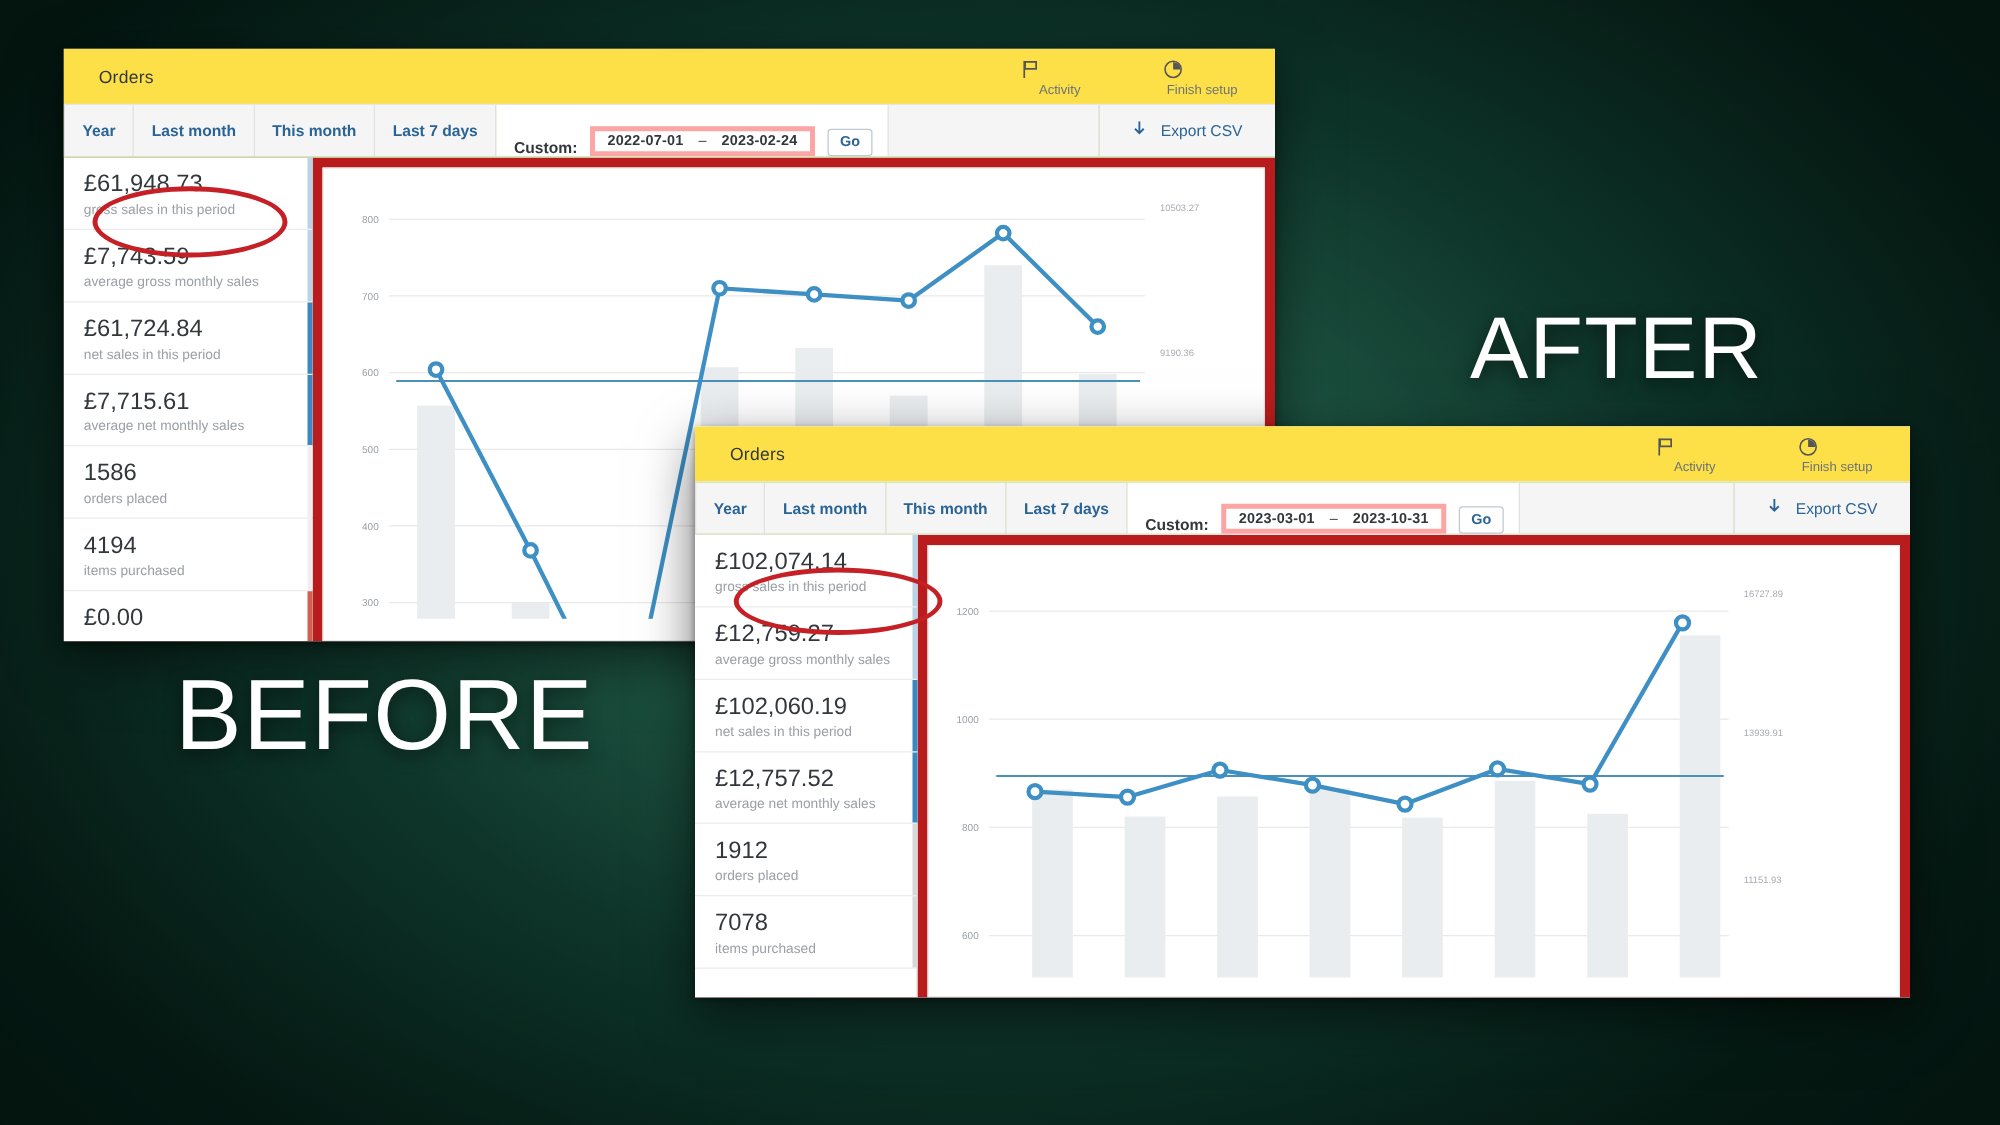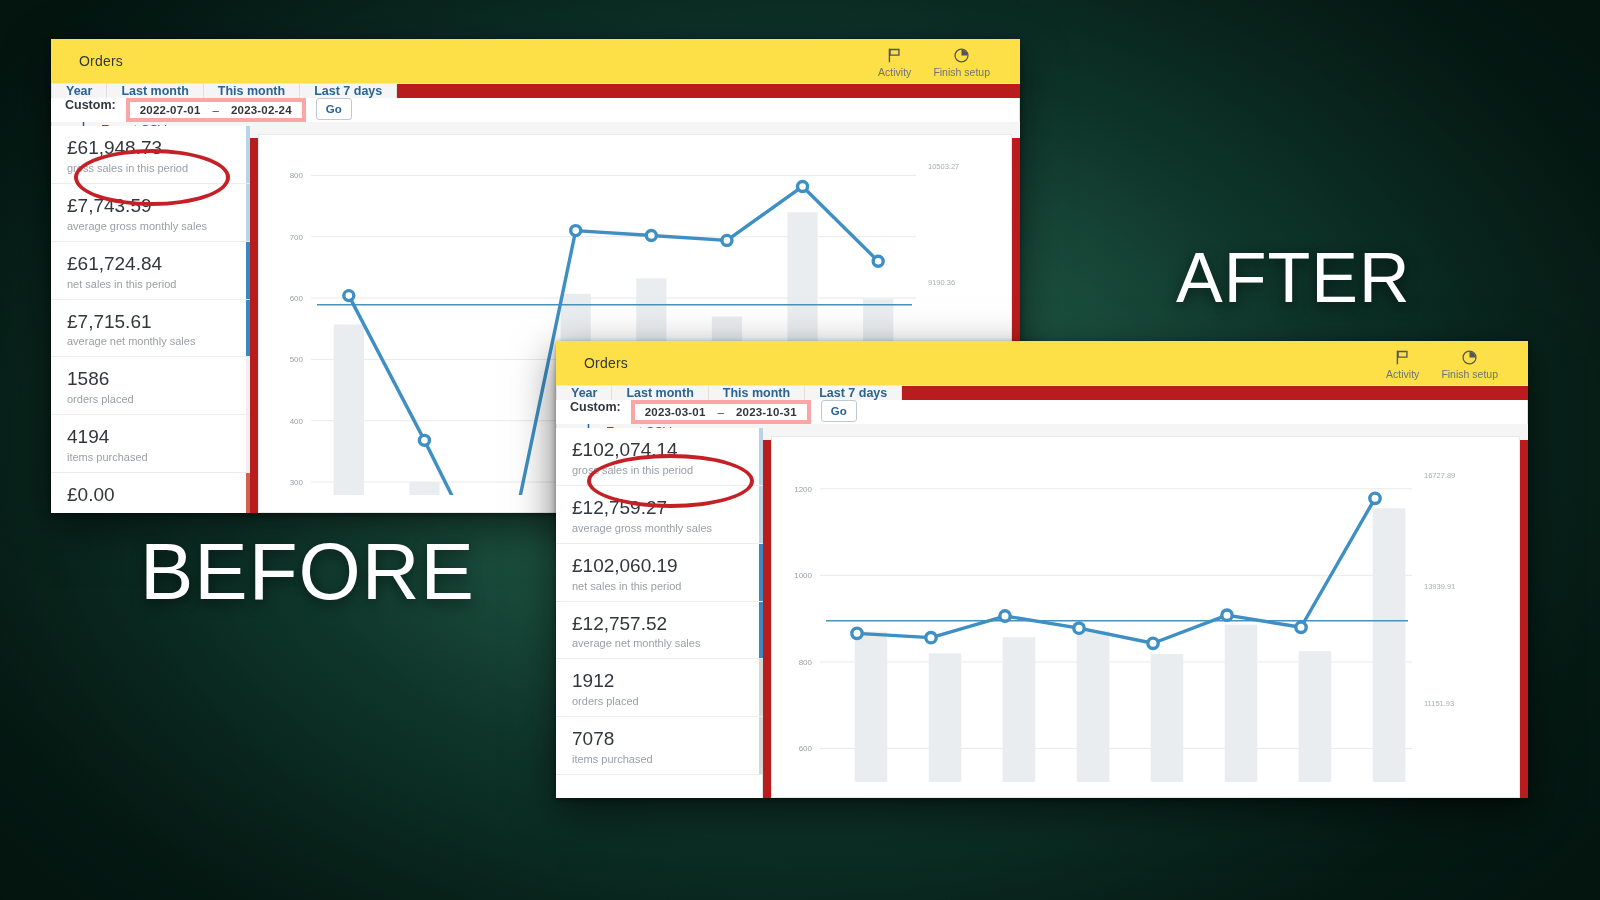--- a/index.html
+++ b/index.html
@@ -52,44 +52,43 @@
     position: relative;
   }
   .wp-title {
     font-size: 14px; color: #32373c; margin-left: 28px; letter-spacing: .2px;
   }
   .wp-header-actions {
     margin-left: auto; display: flex; align-items: flex-start; gap: 22px;
     padding-right: 30px; padding-top: 3px;
   }
   .hdr-action { display: flex; flex-direction: column; align-items: center; gap: 2px; cursor: pointer; }
-  .hdr-action .lbl { font-size: 10.5px; color: #6c7378; }
+  .hdr-action .lbl { font-size: 10.5px; color: #6c7378; margin-left: 47px; }
   .hdr-action svg { display: block; }
 
   
   .toolbar {
     height: 42px;
-    background: #b91c1c;
+    background: #84cc16;
     border-bottom: 1px solid #e1e1e1;
     display: flex; align-items: stretch;
     position: relative;
-    flex-direction: column;
   }
   .tb-tabs { display: flex; align-items: stretch; }
   .tb-tab {
     display: flex; align-items: center;
     padding: 0 14px;
     font-size: 12.5px; font-weight: bold; color: #2a6496;
     border-right: 1px solid #e1e1e1;
     background: #f5f5f5;
     cursor: pointer; white-space: nowrap;
   }
   .tb-tab:first-child { border-left: 1px solid #e1e1e1; }
   .tb-custom {
-    display: flex; align-items: flex-start; gap: 10px;
+    display: flex; align-items: flex-end; gap: 10px;
     padding: 0 12px 0 14px;
     background: #fff;
     border-right: 1px solid #e1e1e1;
   }
   .tb-custom .clabel { font-size: 12.5px; font-weight: bold; color: #32373c; }
   .date-box {
     display: flex; align-items: center; gap: 12px;
     border: 4px solid #fca5a5;
     background: #fff;
     padding: 2px 10px;
@@ -332,21 +331,21 @@
       <span>
         <svg width="11" height="13" viewBox="0 0 11 13">
             <path d="M5.5 0v9M2 6l3.5 3.5L9 6" stroke="#2a6496" stroke-width="1.5" fill="none"></path>
           </svg>
       </span>
       <span>Export CSV</span>
     </div>
   </div>
 
   <div class="wp-body">
-    <div class="stats" id="after-stats" style="width:207px">
+    <div class="stats" id="after-stats" style="width:178px">
         <div class="stat">
           <div class="val">£102,074.14</div>
           <div class="lab">gross sales in this period</div>
           <div class="accent" style="background: rgb(185, 212, 230);"></div>
         </div>
         <div class="stat">
           <div class="val">£12,759.27</div>
           <div class="lab">average gross monthly sales</div>
           <div class="accent" style="background: rgb(185, 212, 230);"></div>
         </div>

